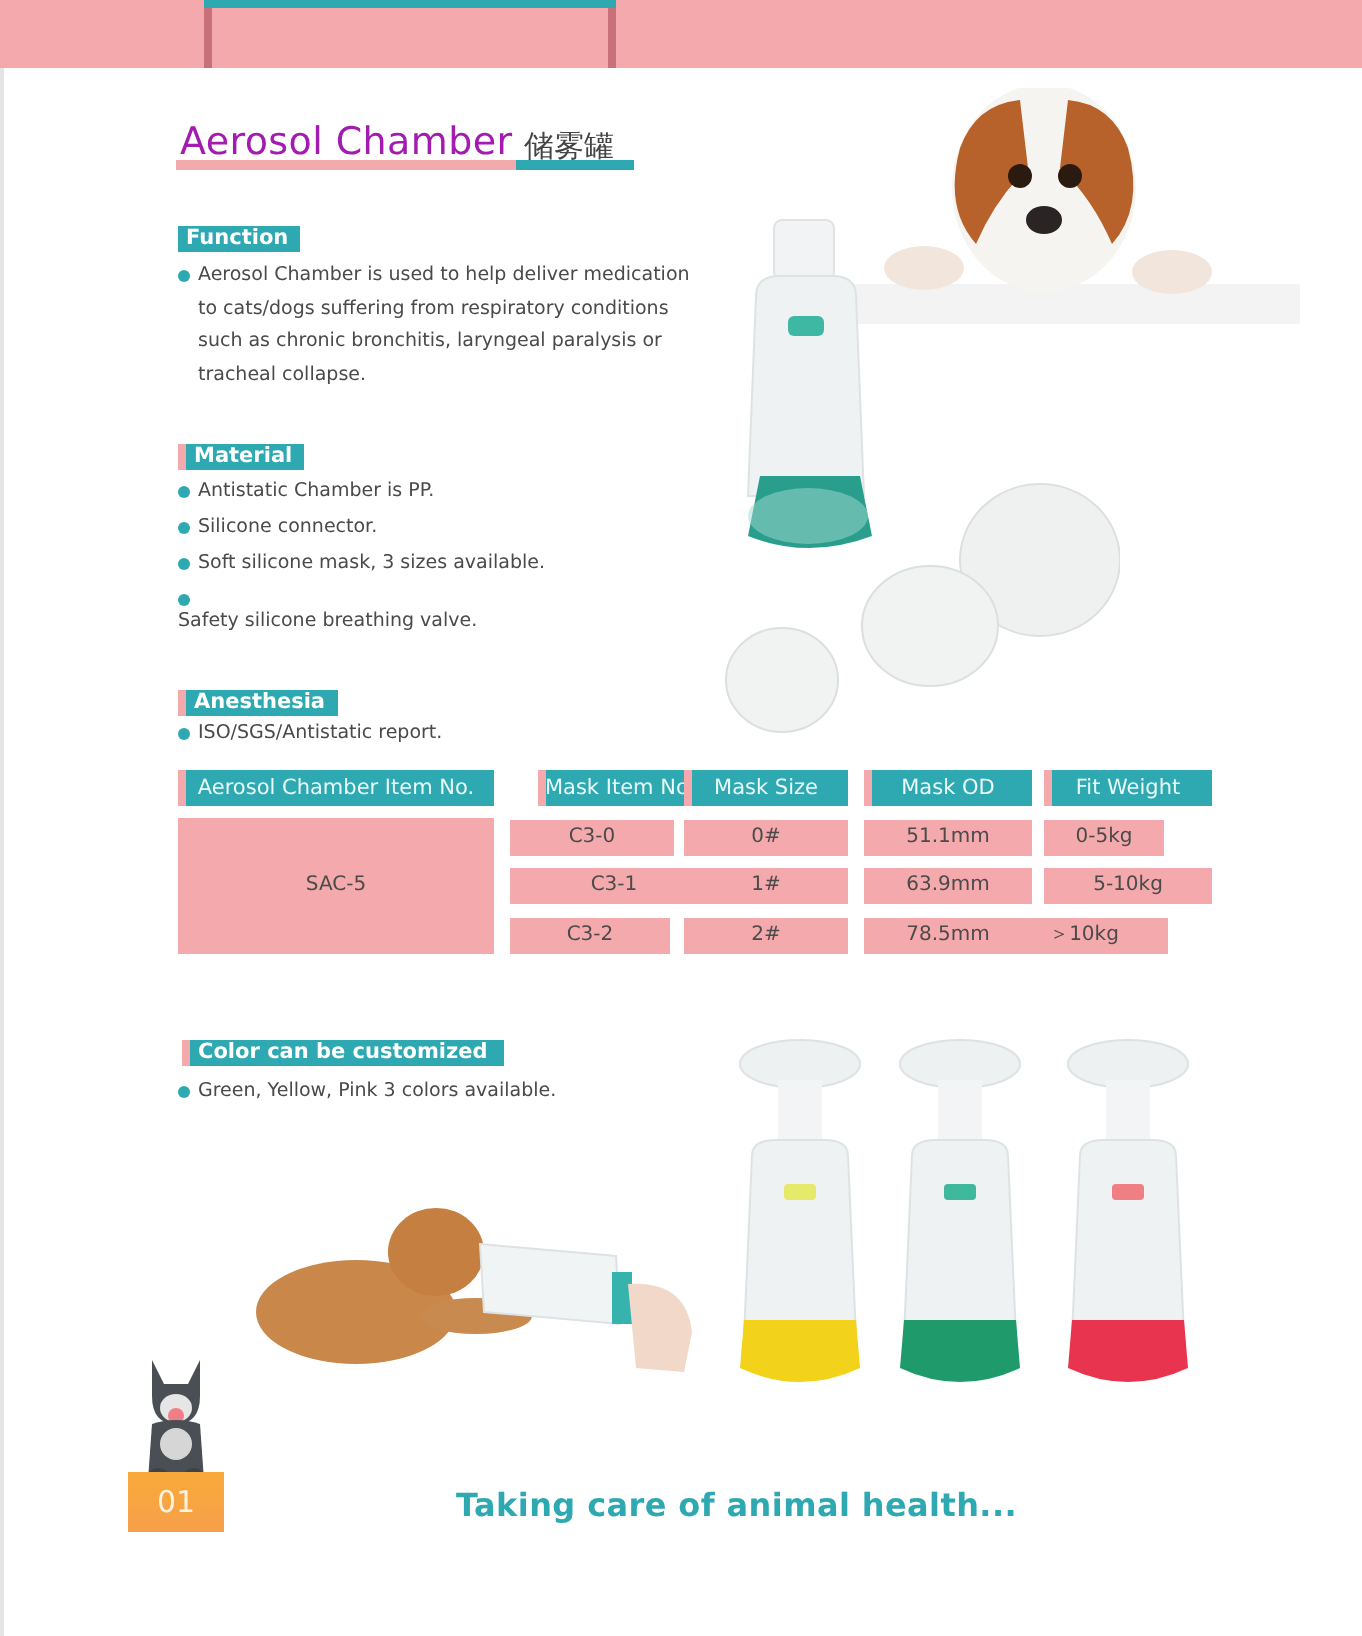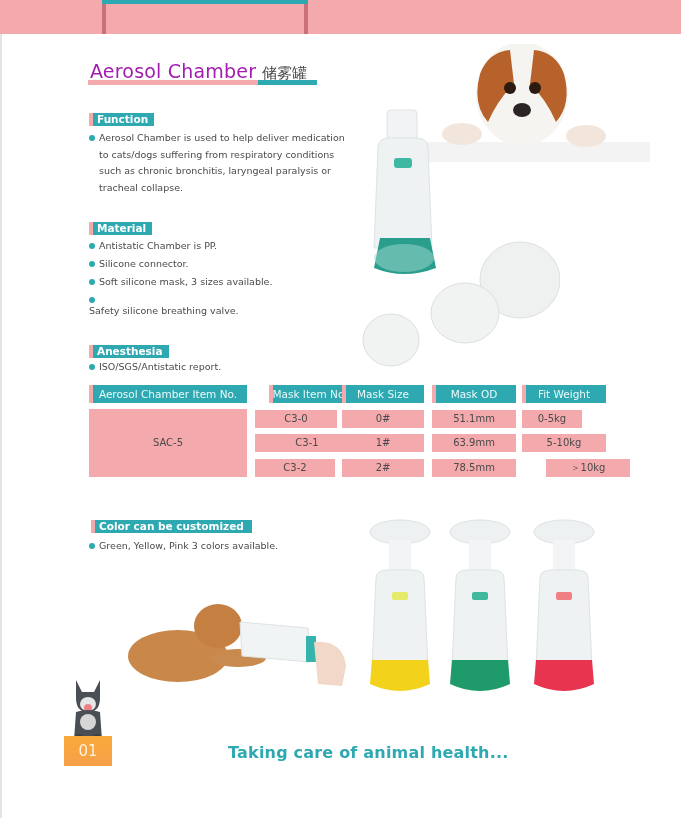--- a/index.html
+++ b/index.html
@@ -58,21 +58,21 @@
   <div class="fold-r"></div>
 </div>
 
 <div class="title">
   <span class="en">Aerosol Chamber</span>
   <span class="cn">储雾罐</span>
 </div>
 <div class="ul-pink"></div>
 <div class="ul-teal"></div>
 
-<div class="sec-label" style="left:89px; top:113px;">
+<div class="sec-label" style="left:89px; top:113px;flex-direction:column;">
   <div class="pink-tick"></div>
   <div class="teal-box">Function</div>
 </div>
 <div class="para">
   <span class="bullet-dot"></span>
   <span class="txt">Aerosol Chamber is used to help deliver medication to cats/dogs suffering from respiratory conditions such as chronic bronchitis, laryngeal paralysis or tracheal collapse.</span>
 </div>
 
 <div class="sec-label" style="left:89px; top:222px;">
   <div class="pink-tick"></div>
@@ -118,21 +118,21 @@
 <div class="td" style="left:522px; top:410px; width:60px;">0-5kg</div>
 
 <div class="td" style="left:255px; top:434px; width:104px;">C3-1</div>
 <div class="td" style="left:342px; top:434px; width:82px;">1#</div>
 <div class="td" style="left:432px; top:434px; width:84px;">63.9mm</div>
 <div class="td" style="left:522px; top:434px; width:84px;">5-10kg</div>
 
 <div class="td" style="left:255px; top:459px; width:80px;">C3-2</div>
 <div class="td" style="left:342px; top:459px; width:82px;">2#</div>
 <div class="td" style="left:432px; top:459px; width:84px;">78.5mm</div>
-<div class="td" style="left:546px; top:459px; width:84px;">＞10kg</div>
+<div class="td" style="left:500px; top:459px; width:84px;">＞10kg</div>
 
 <div class="sec-label" style="left:91px; top:520px;">
   <div class="pink-tick"></div>
   <div class="teal-box" style="padding-right:8px;">Color can be customized</div>
 </div>
 <div class="bullet-row" style="left:89px; top:538px;">
   <span class="bullet-dot"></span>
   <span>Green, Yellow, Pink  3 colors available.</span>
 </div>
 

